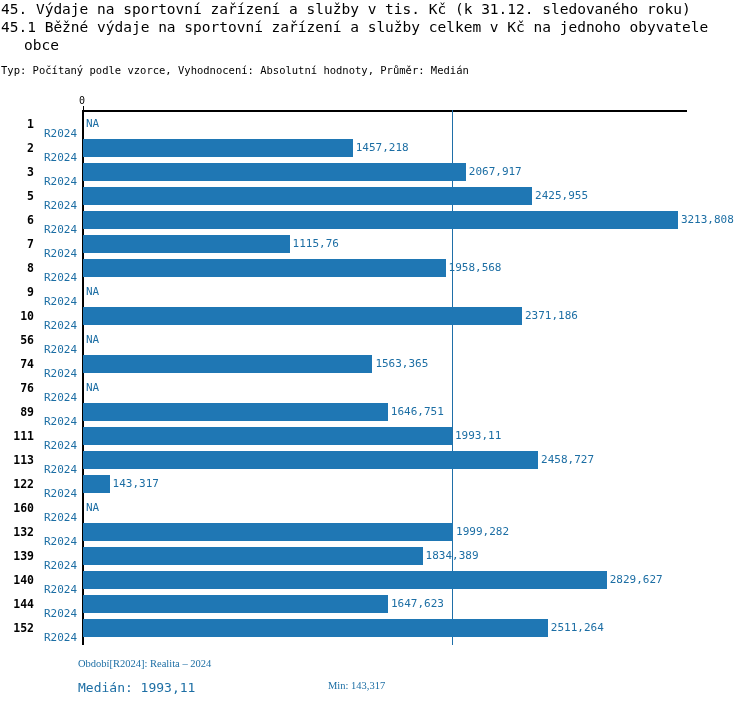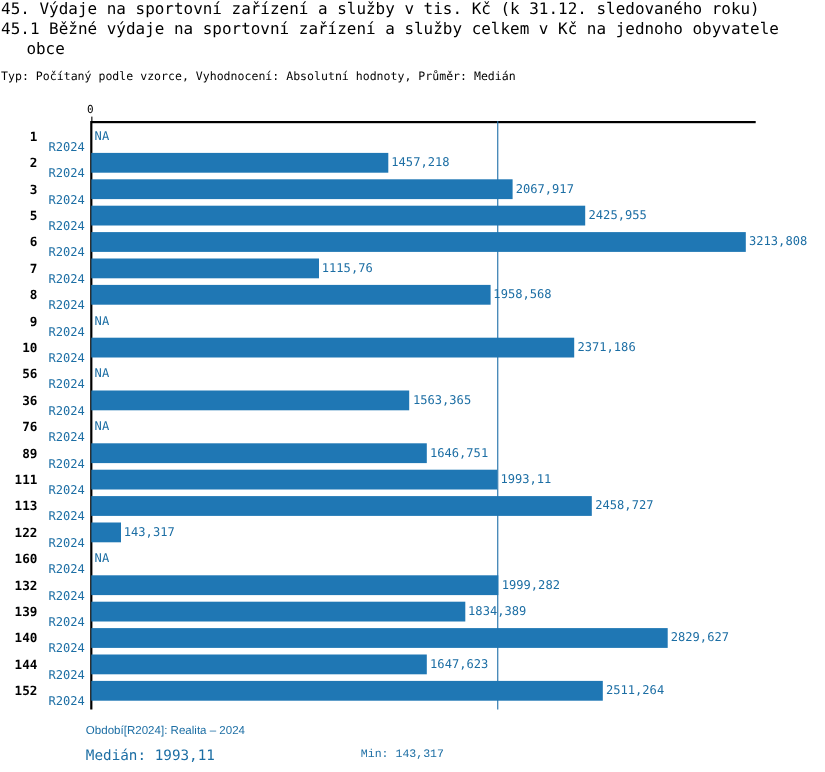--- a/index.html
+++ b/index.html
@@ -129,39 +129,39 @@
     position: absolute;
     left: 0;
     top: 654px;
     width: 750px;
     height: 48px;
   }
   .footer-period {
     position: absolute;
     left: 78px;
     top: 4px;
-    font-family: Liberation Sans, sans-serif;
+    font-family: Liberation Serif, serif;
     font-size: 10.5px;
     color: #1c6ea4;
     white-space: pre;
   }
   .footer-median {
     position: absolute;
     left: 78px;
     top: 26px;
     font-family: "DejaVu Sans Mono", monospace;
     font-size: 13px;
     color: #1c6ea4;
     white-space: pre;
   }
   .footer-min {
     position: absolute;
     left: 328px;
     top: 26px;
-    font-family: Liberation Mono, monospace;
+    font-family: Liberation Serif, serif;
     font-size: 10.5px;
     color: #1c6ea4;
     white-space: pre;
   }
   .footer-max {
     position: absolute;
     left: 525px;
     top: 26px;
     font-family: "DejaVu Sans Mono", monospace;
     font-size: 10.5px;
@@ -240,21 +240,21 @@
         <div class="row-period">R2024</div>
         <div class="bar" style="left: 83px; width: 438.907px; background: rgb(31, 119, 180);"></div>
         <div class="bar-value" style="left: 524.907px;">2371,186</div>
       </div>
       <div class="row" style="top: 238px;">
         <div class="row-key">56</div>
         <div class="row-period">R2024</div>
         <div class="bar-value" style="left: 86px;">NA</div>
       </div>
       <div class="row" style="top: 262px;">
-        <div class="row-key">36</div>
+        <div class="row-key">74</div>
         <div class="row-period">R2024</div>
         <div class="bar" style="left: 83px; width: 289.379px; background: rgb(31, 119, 180);"></div>
         <div class="bar-value" style="left: 375.379px;">1563,365</div>
       </div>
       <div class="row" style="top: 286px;">
         <div class="row-key">76</div>
         <div class="row-period">R2024</div>
         <div class="bar-value" style="left: 86px;">NA</div>
       </div>
       <div class="row" style="top: 310px;">

